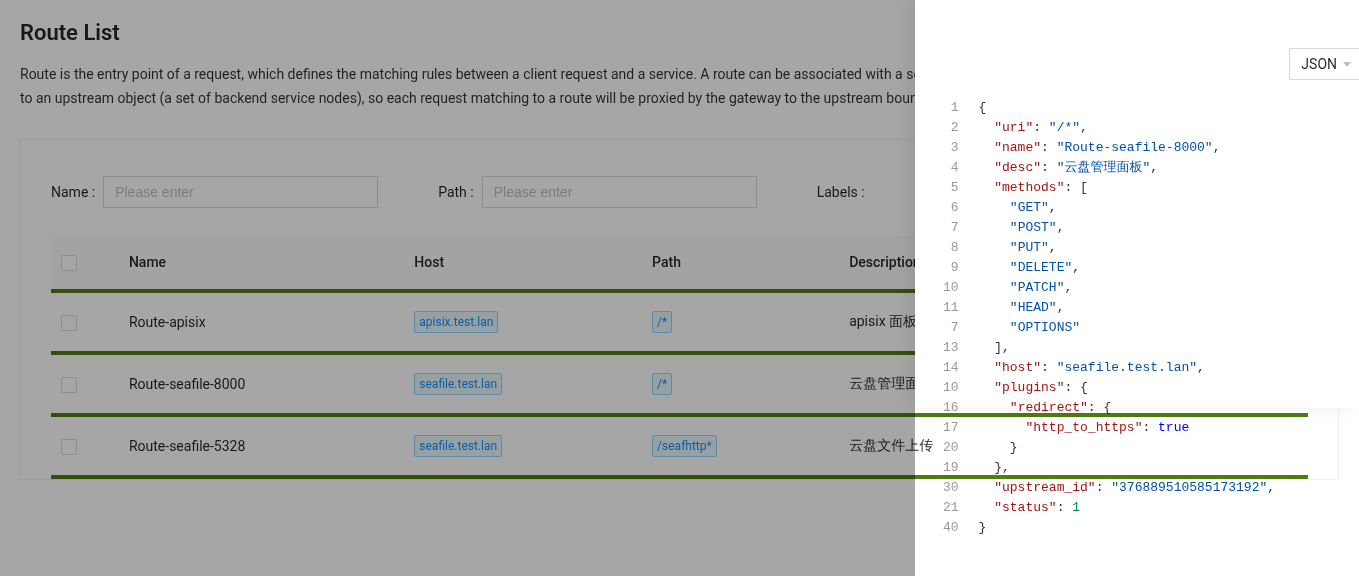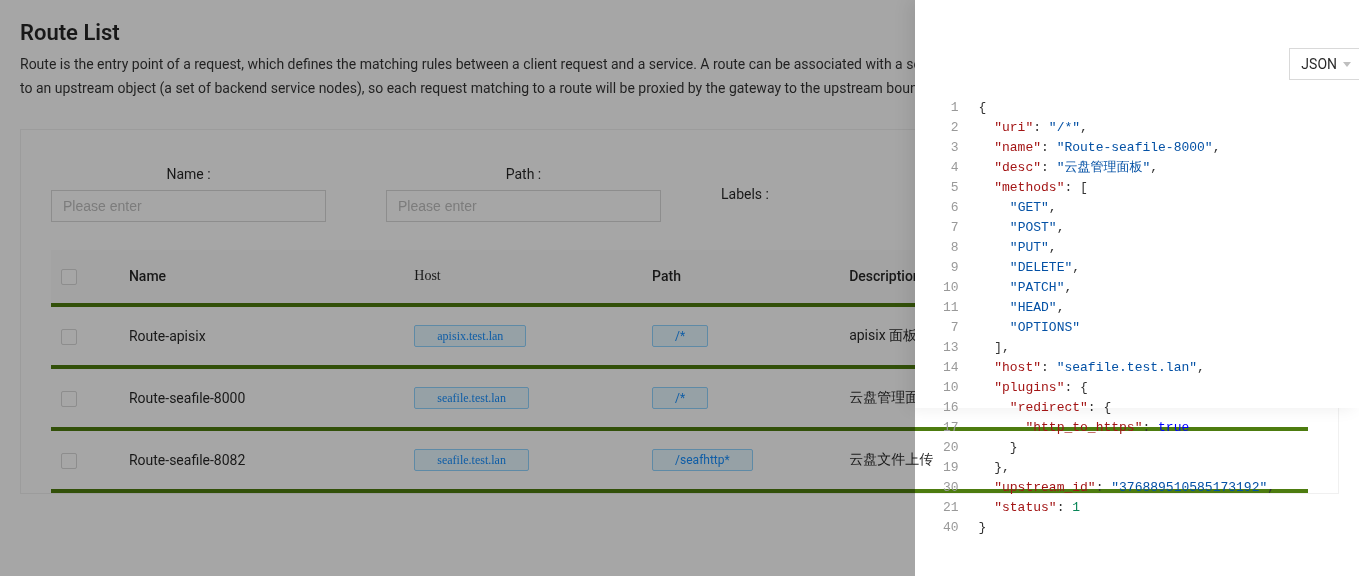--- a/index.html
+++ b/index.html
@@ -17,21 +17,21 @@
   position: absolute;
   left: 0; top: 0;
   width: 1359px;
   height: 576px;
   padding: 20px;
 }
 .page-title {
   font-size: 22px;
   font-weight: 600;
   color: rgba(0,0,0,0.85);
-  margin-bottom: 8px;
+  margin-bottom: 18px;
 }
 .page-desc {
   font-size: 14px;
   color: rgba(0,0,0,0.80);
   line-height: 1.7;
   margin-bottom: 28px;
 }
 .card {
   background: #fff;
   border: 1px solid #f0f0f0;
@@ -40,21 +40,20 @@
 .filter-row {
   display: flex;
   align-items: center;
   gap: 60px;
   padding: 18px 0 28px 0;
 }
 .filter-item {
   display: flex;
   align-items: center;
   gap: 8px;
-  flex-direction: column;
 }
 .filter-label {
   color: rgba(0,0,0,0.85);
 }
 .text-input {
   height: 32px;
   border: 1px solid #d9d9d9;
   padding: 11px 11px;
   font-size: 14px;
   color: rgba(0,0,0,0.85);
@@ -78,39 +77,39 @@
   white-space: nowrap;
   overflow: hidden;
   text-overflow: ellipsis;
 }
 .route-table th {
   background: #fafafa;
   font-weight: 500;
 }
 .col-check { width: 50px; text-align: center; }
 .col-name { width: 210px; }
-.col-host { width: 175px; font-family: Liberation Serif, serif; }
+.col-host { width: 175px; }
 .col-path { width: 145px; }
 .col-desc { width: 180px; }
 .col-labels { width: 75px; }
 .col-version { width: 90px; }
 .checkbox {
   width: 16px; height: 16px;
   border: 1px solid #d9d9d9;
   border-radius: 2px;
   display: inline-block;
   vertical-align: middle;
   background: #fff;
 }
 .tag {
   display: inline-block;
   border: 1px solid #91d5ff;
   background: #e6f7ff;
   color: #1890ff;
-  padding: 1px 22px;
+  padding: 1px 4px;
   font-size: 12px;
   border-radius: 2px;
   line-height: 18px;
 }
 
 
 .overlay {
   position: absolute;
   left: 0; top: 0;
   width: 915px;
@@ -231,21 +230,21 @@
             <td class="col-check"><span class="checkbox"></span></td>
             <td class="col-name">Route-seafile-8000</td>
             <td class="col-host"><span class="tag">seafile.test.lan</span></td>
             <td class="col-path"><span class="tag">/*</span></td>
             <td class="col-desc">云盘管理面板</td>
             <td class="col-labels"></td>
             <td class="col-version"></td>
           </tr>
           <tr>
             <td class="col-check"><span class="checkbox"></span></td>
-            <td class="col-name">Route-seafile-8082</td>
+            <td class="col-name">Route-seafile-5328</td>
             <td class="col-host"><span class="tag">seafile.test.lan</span></td>
             <td class="col-path"><span class="tag">/seafhttp*</span></td>
             <td class="col-desc">云盘文件上传</td>
             <td class="col-labels"></td>
             <td class="col-version"></td>
           </tr>
         </tbody>
     </table>
   </div>
 </div>

